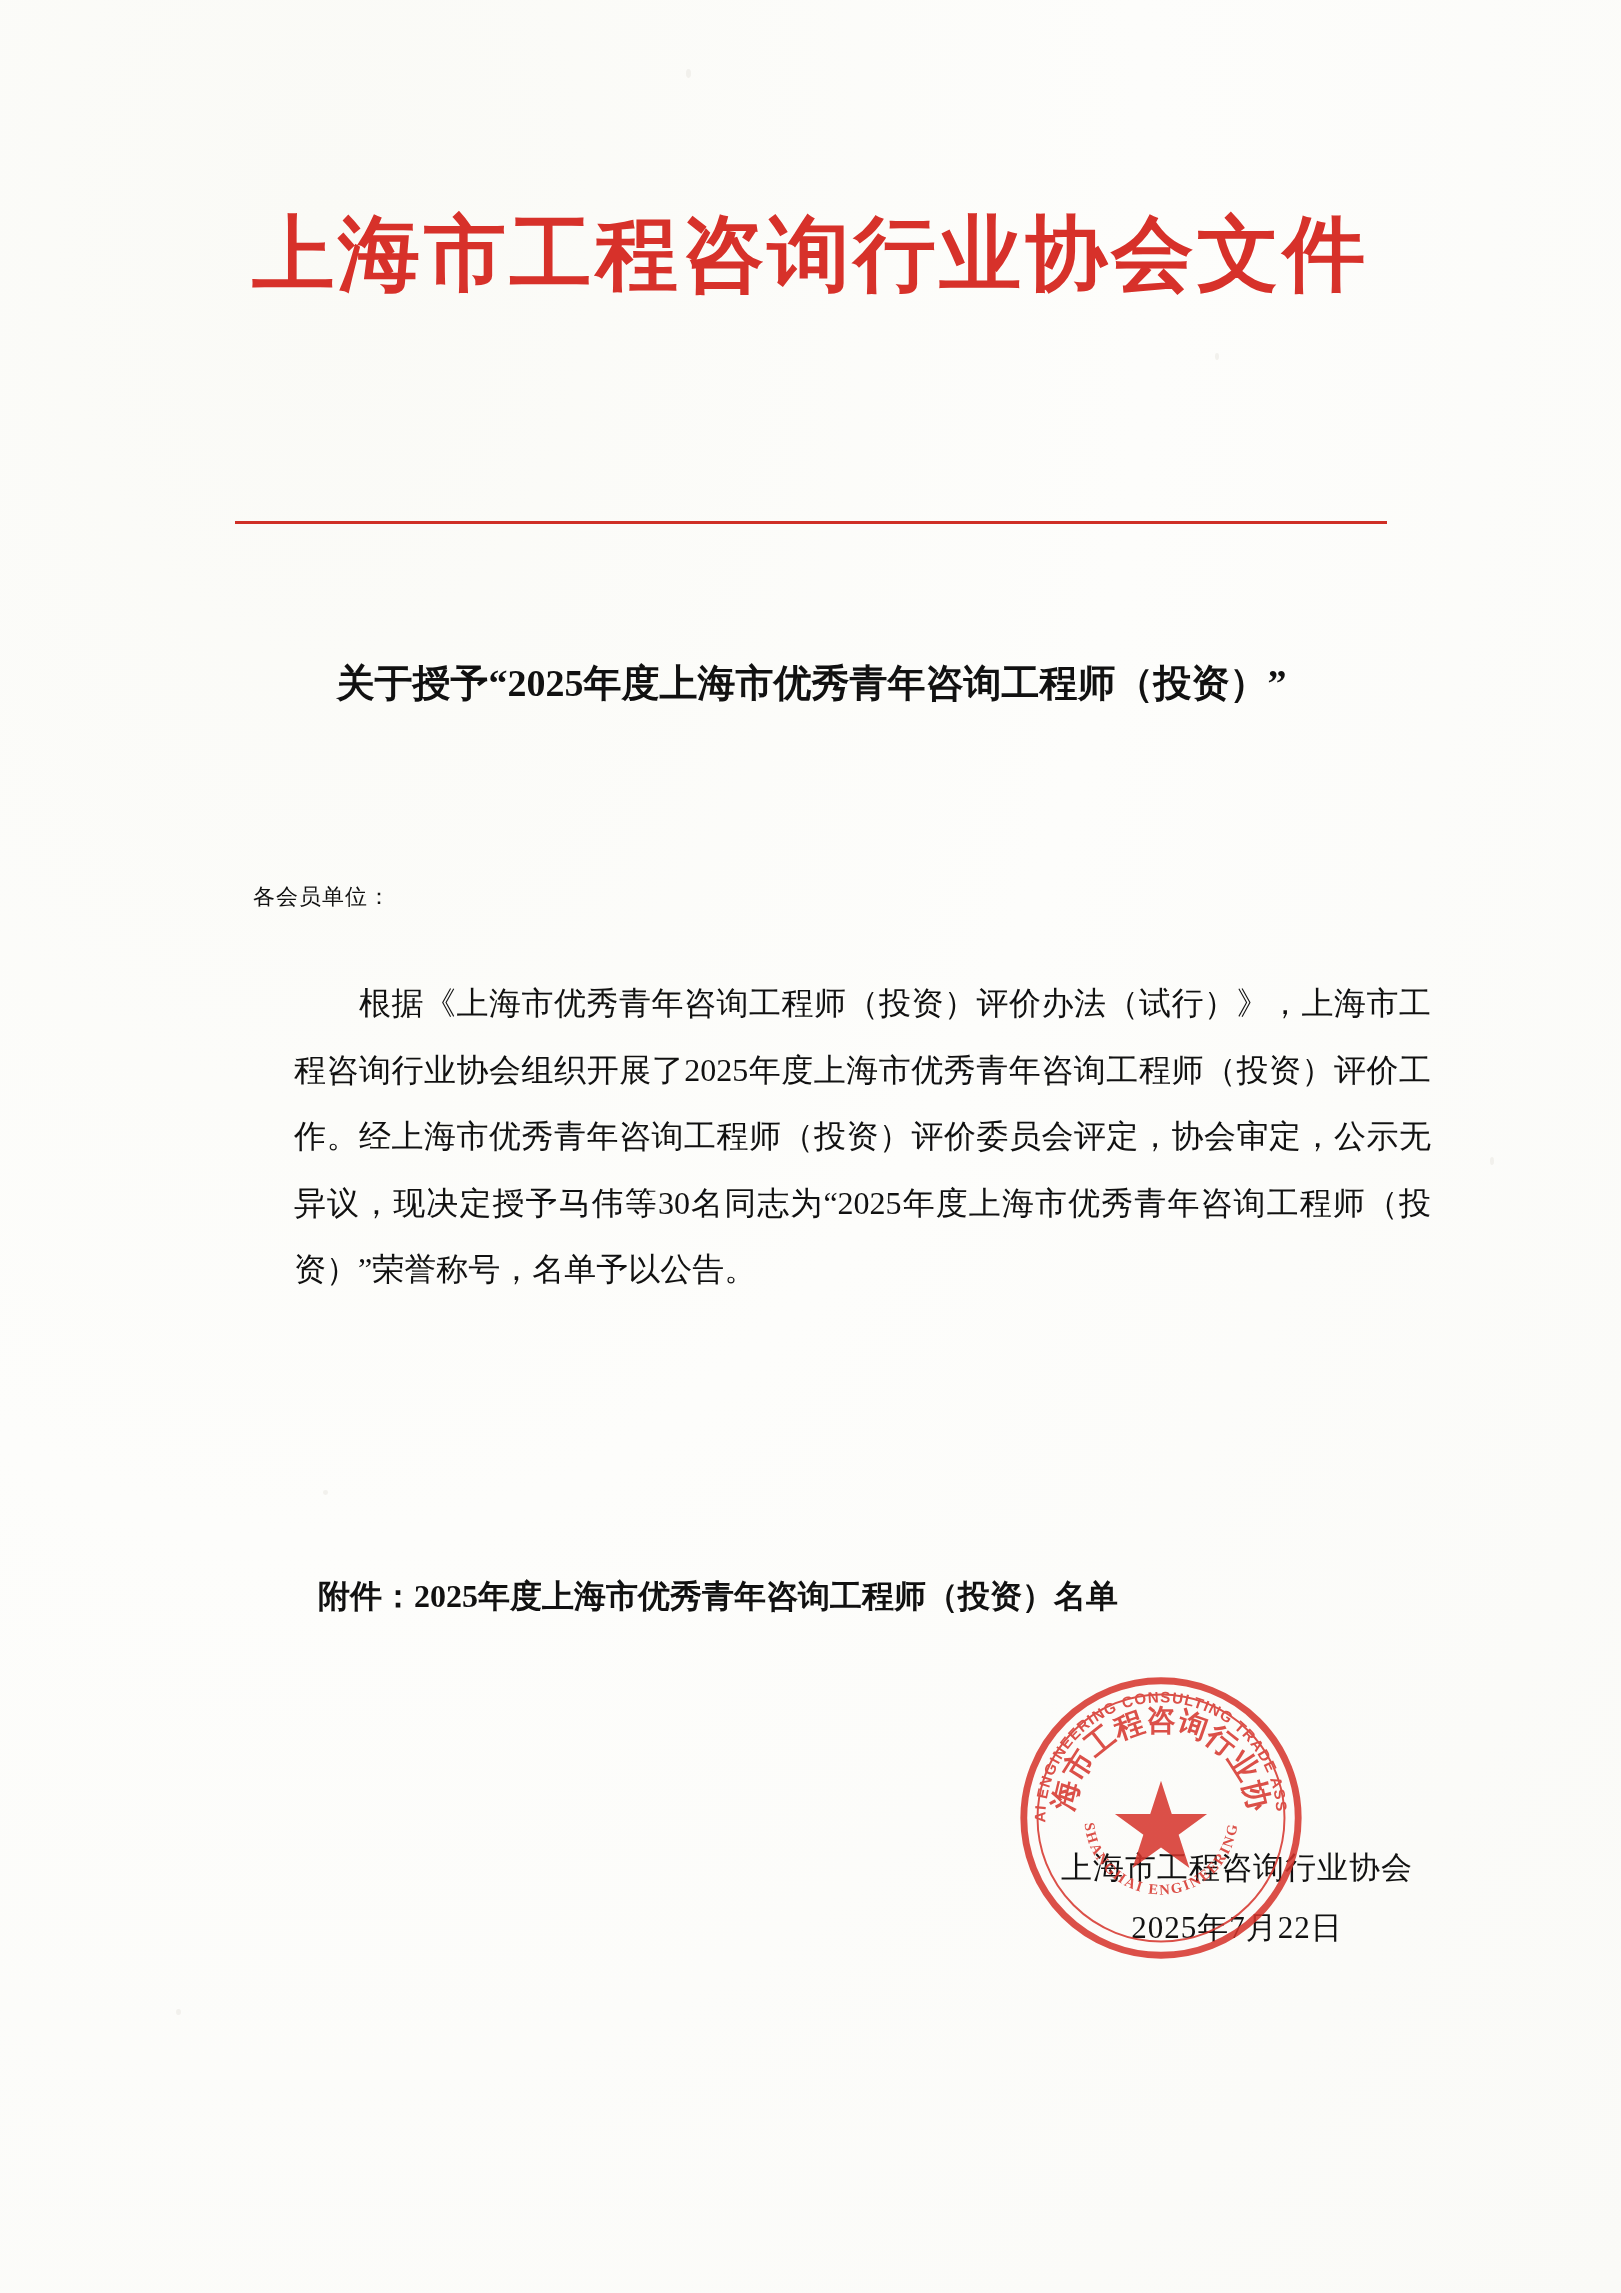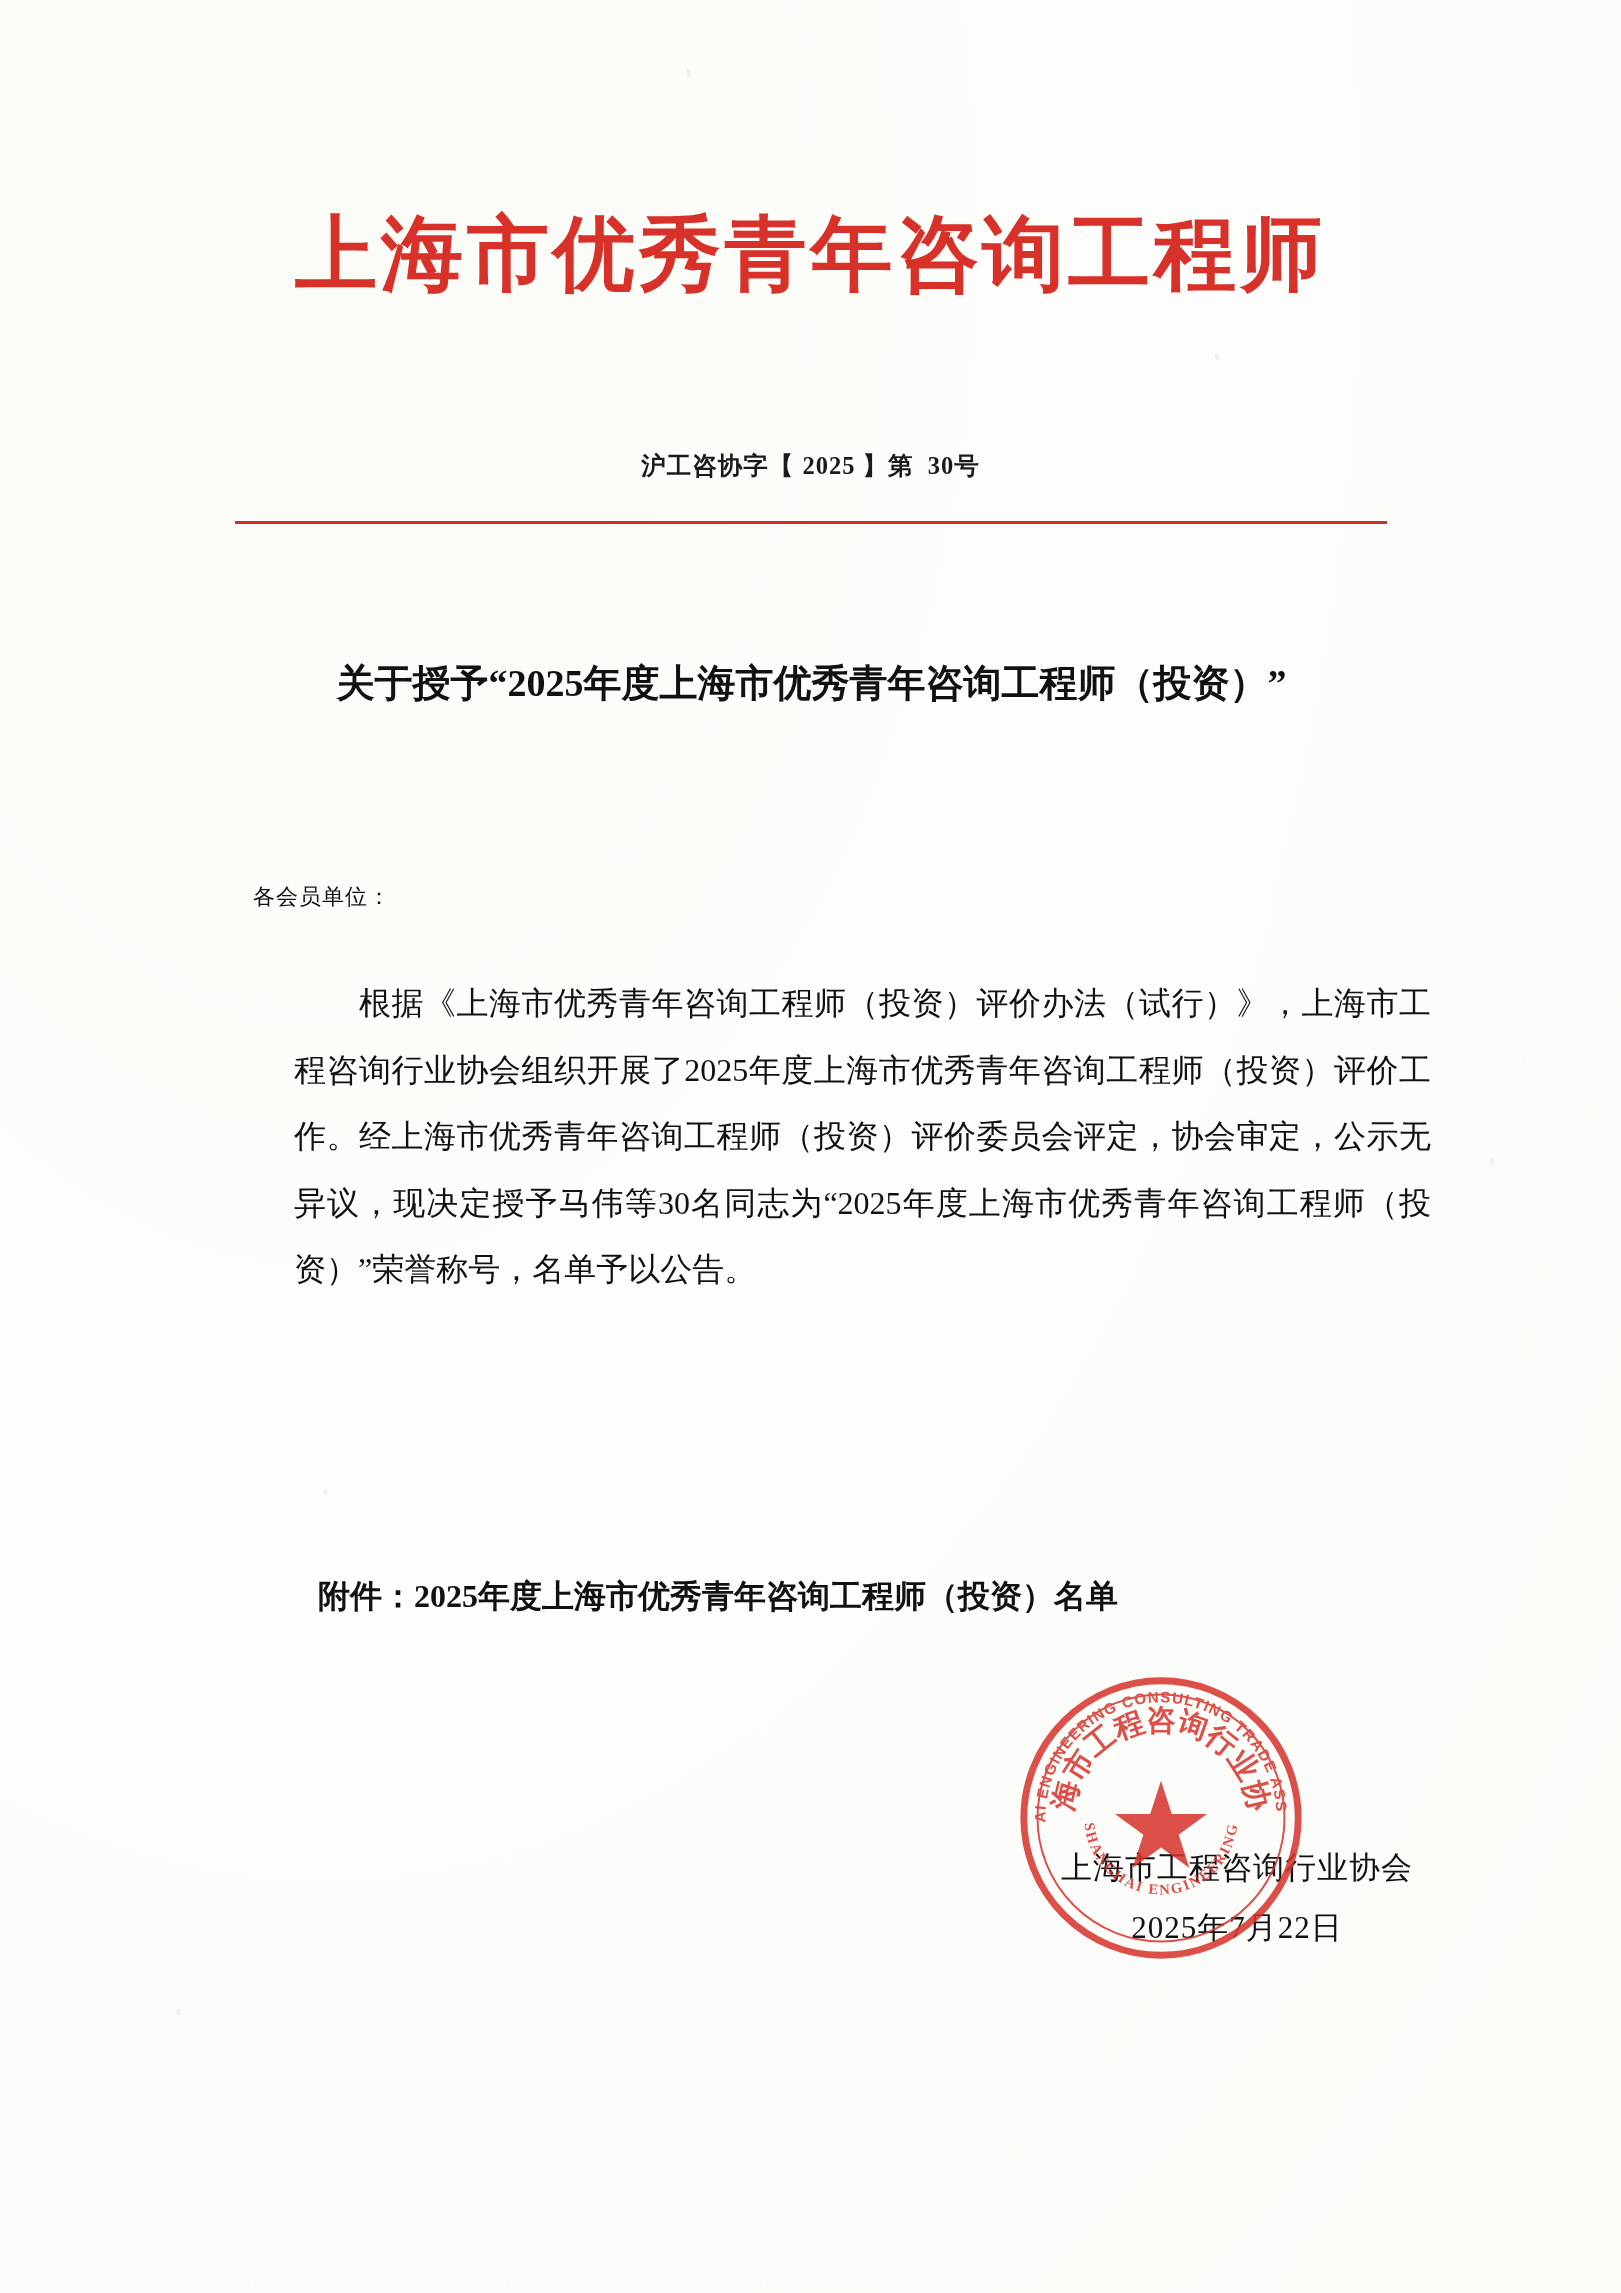--- a/index.html
+++ b/index.html
@@ -148,25 +148,22 @@
   }
 </style>
 </head>
 <body>
 
 <div class="page">
   <div class="paper-tint"></div>
 
   <div class="doc-body">
 
-    <div class="masthead">上海市优秀青年咨询工程师</div>
-
-    <div class="doc-number">
-      <span>沪工咨协字【</span><span class="num-year">&nbsp;</span><span>2025</span>&nbsp;<span>】第</span>&nbsp;&nbsp;<span>30</span><span>号</span>
-    </div>
+    <div class="masthead">上海市工程咨询行业协会文件</div>
+
 
     <div class="red-rule"></div>
 
     <div class="title">
       <div>关于授予“2025年度上海市优秀青年咨询工程师（投资）”</div>
     </div>
 
     <div class="salutation">各会员单位：</div>
 
     <div class="para para-main">根据《上海市优秀青年咨询工程师（投资）评价办法（试行）》，上海市工程咨询行业协会组织开展了2025年度上海市优秀青年咨询工程师（投资）评价工作。经上海市优秀青年咨询工程师（投资）评价委员会评定，协会审定，公示无异议，现决定授予马伟等30名同志为“2025年度上海市优秀青年咨询工程师（投资）”荣誉称号，名单予以公告。</div>

